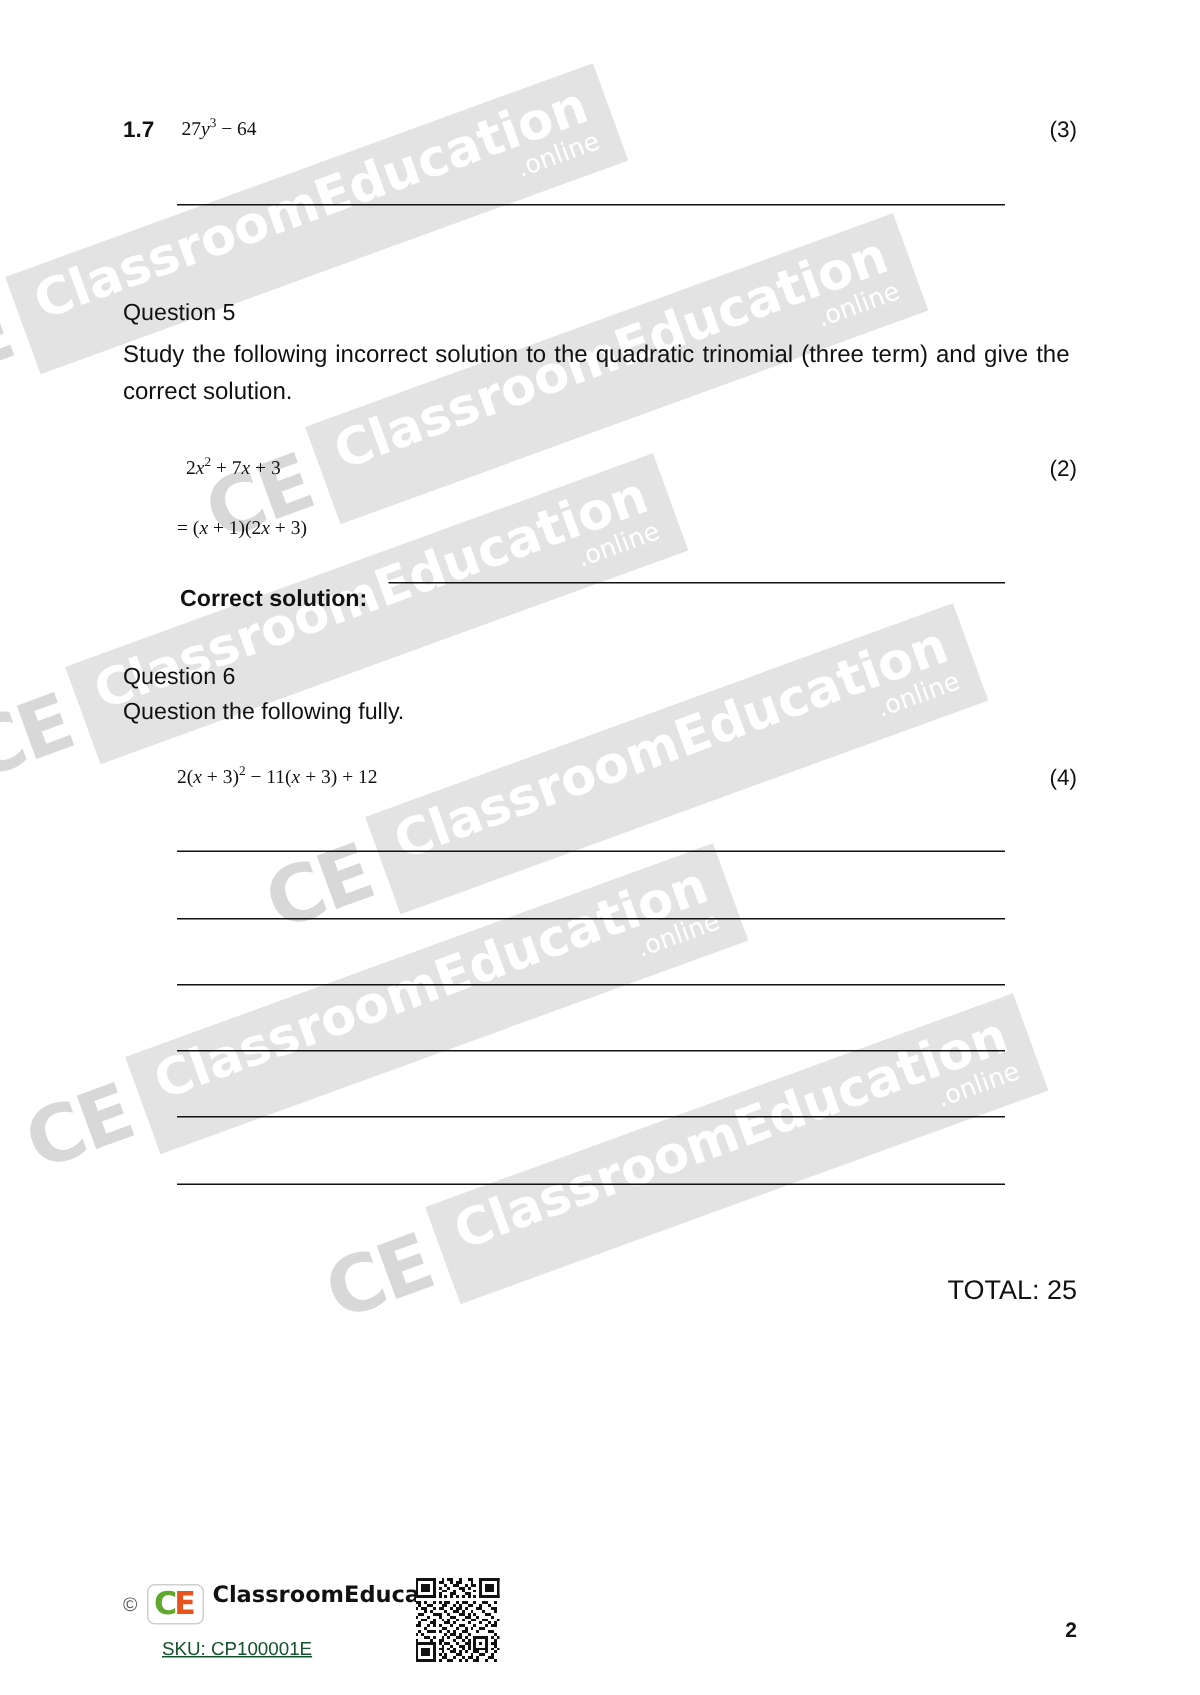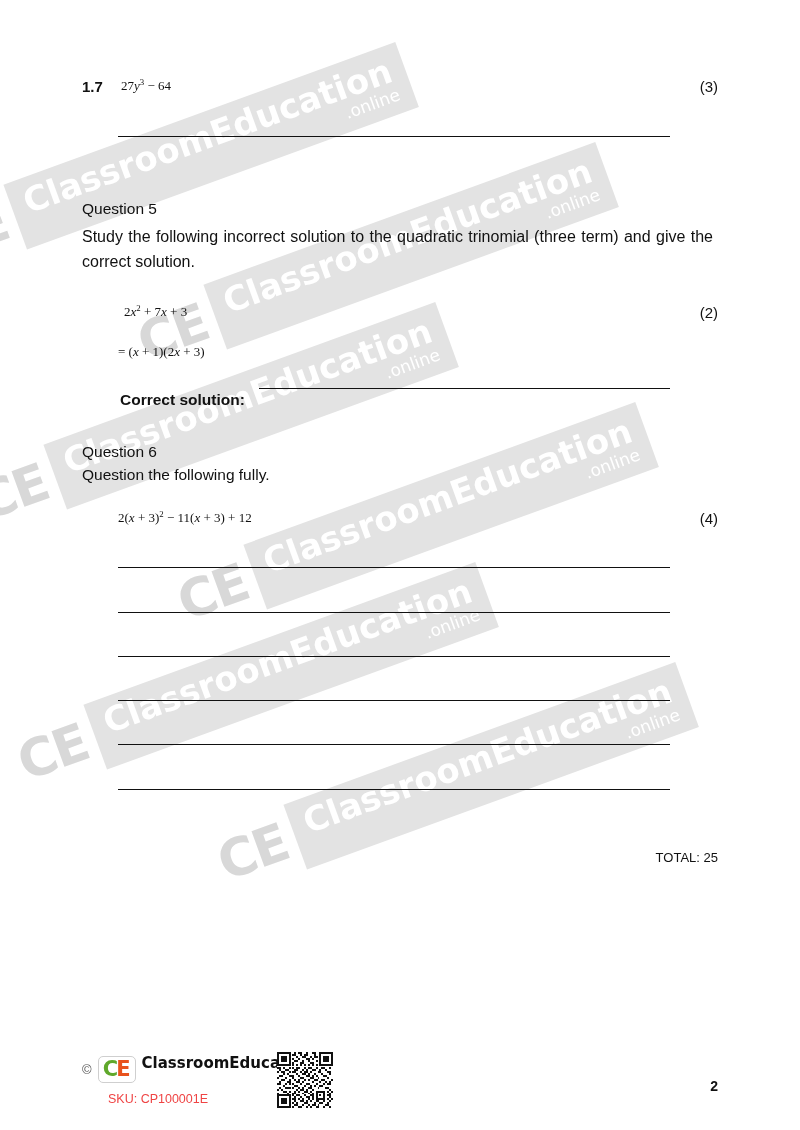--- a/index.html
+++ b/index.html
@@ -110,21 +110,21 @@
   }
   .label {
     font-size: 15.5px;
     color: #111;
   }
   .rule {
     border-top: 1.6px solid #111;
     height: 0;
   }
   .total {
-    font-size: 13px;
+    font-size: 18px;
     color: #111;
     text-align: right;
     font-weight: 400;
   }
   .pagenum {
     font-size: 14px;
     font-weight: 700;
     color: #111;
     text-align: right;
   }
@@ -173,21 +173,22 @@
     font-family: "DejaVu Sans", sans-serif;
   }
   .brand-sub {
     font-size: 11px;
     font-weight: 400;
     color: #333;
     font-family: "DejaVu Sans", sans-serif;
   }
   .sku {
     font-size: 12.5px;
-    color: #ef4444;
+    color: #14532d;
+    text-decoration: underline;
   }
   .qr { display: block; }
 </style>
 </head>
 <body>
 
 <div id="watermark-layer">
   <div class="wm-row" style="left:120px; top:330px;">
     <span class="wm-mark">CE</span>
     <span class="wm-block">

